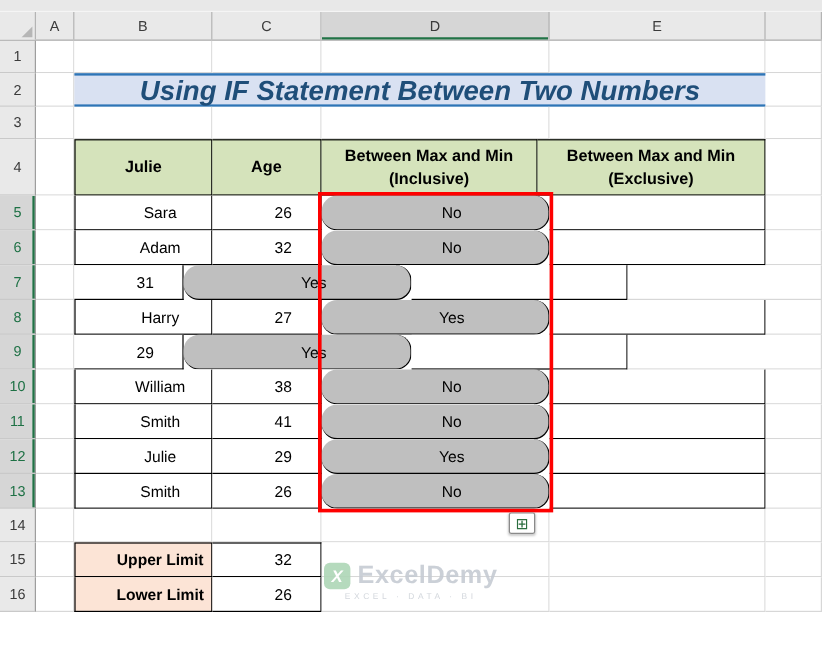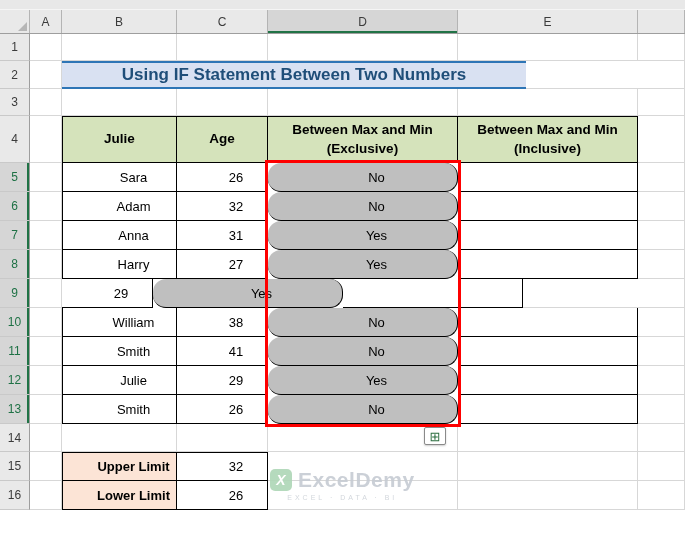--- a/index.html
+++ b/index.html
@@ -24,23 +24,23 @@
   .rowh { width: 30px; background: #e9e9e9; border-right: 1px solid #9e9e9e; border-bottom: 1px solid #c9c9c9;
           display: flex; align-items: center; justify-content: center; font-size: 12px; color: #3b3b3b; }
   .rowh.selected { background: #d6d6d6; color: #1e7145; box-shadow: inset -2px 0 0 #217346; }
 
   .wa { width: 32px; } .wb { width: 115px; } .wc { width: 91px; }
   .wd { width: 190px; } .we { width: 180px; } .wf { flex: 1 1 auto; }
   .h27 { height: 27px; } .h28 { height: 28px; } .h29 { height: 29px; } .h47 { height: 47px; }
 
   .c { border-right: 1px solid #d7d7d7; border-bottom: 1px solid #d7d7d7; background: #fff; }
 
-  .titlecell { width: 464px; background: #d9e1f2; border-top: 2px solid #2e75b6; border-bottom: 2px solid #2e75b6;
-               color: #1f4e79; font-weight: bold; font-size: 17px;
-               display: flex; align-items: center; justify-content: center; }
+  .titlecell { width: 576px; background: #d9e1f2; border-top: 2px solid #2e75b6; border-bottom: 2px solid #2e75b6;
+               color: #1f4e79; font-weight: bold; font-size: 23px;
+               display: flex; align-items: center; justify-content: center; font-style: italic; }
 
   .th { background: #d5e3bb; font-weight: bold; font-size: 13.5px; color: #000;
         display: flex; align-items: center; justify-content: center; text-align: center;
         border-right: 1px solid #000; border-bottom: 1px solid #000; line-height: 1.35; padding: 0 6px; }
   .td { font-size: 13px; color: #000; background: #fff;
         display: flex; align-items: center; justify-content: center; text-align: center;
         border-right: 1px solid #000; border-bottom: 1px solid #000; padding-left: 28px; }
   .bt { border-top: 1px solid #000; }
   .bl { border-left: 1px solid #000; }
   .dsel { background: #bfbfbf; border-radius: 13px; }
@@ -108,22 +108,22 @@
     <div class="c wd"></div>
     <div class="c we"></div>
     <div class="c wf"></div>
   </div>
 
   <div class="row h47">
     <div class="rowh">4</div>
     <div class="c wa"></div>
     <div class="th wb bl bt">Julie</div>
     <div class="th wc bt">Age</div>
+    <div class="th we bt">Between Max and Min (Inclusive)</div>
     <div class="th wd bt">Between Max and Min (Exclusive)</div>
-    <div class="th we bt">Between Max and Min (Inclusive)</div>
     <div class="c wf"></div>
   </div>
 
   <div class="row h29">
     <div class="rowh selected">5</div>
     <div class="c wa"></div>
     <div class="td wb bl">Sara</div>
     <div class="td wc">26</div>
     <div class="td wd dsel">No</div>
     <div class="td we"></div>
@@ -136,21 +136,20 @@
     <div class="td wb bl">Adam</div>
     <div class="td wc">32</div>
     <div class="td wd dsel">No</div>
     <div class="td we"></div>
     <div class="c wf"></div>
   </div>
 
   <div class="row h29">
     <div class="rowh selected">7</div>
     <div class="c wa"></div>
-    <div class="td wb bl">Anna</div>
     <div class="td wc">31</div>
     <div class="td wd dsel">Yes</div>
     <div class="td we"></div>
     <div class="c wf"></div>
   </div>
 
   <div class="row h29">
     <div class="rowh selected">8</div>
     <div class="c wa"></div>
     <div class="td wb bl">Harry</div>

